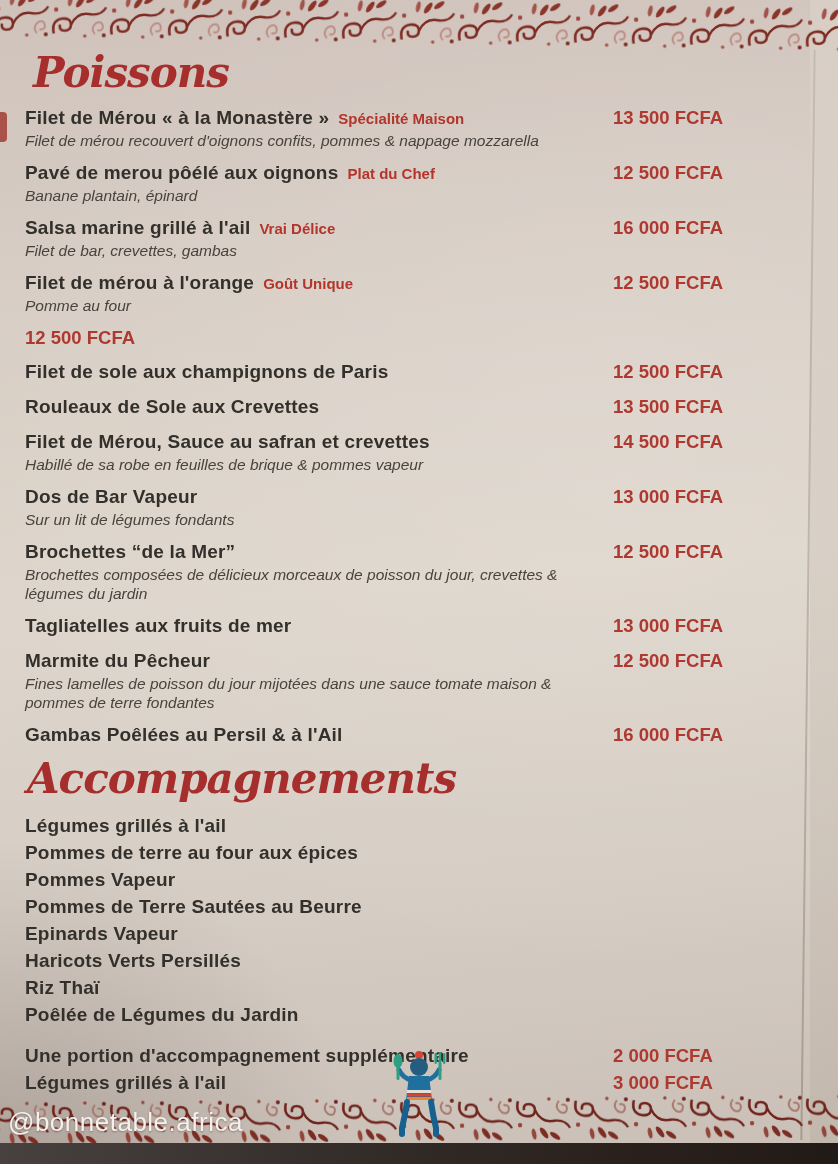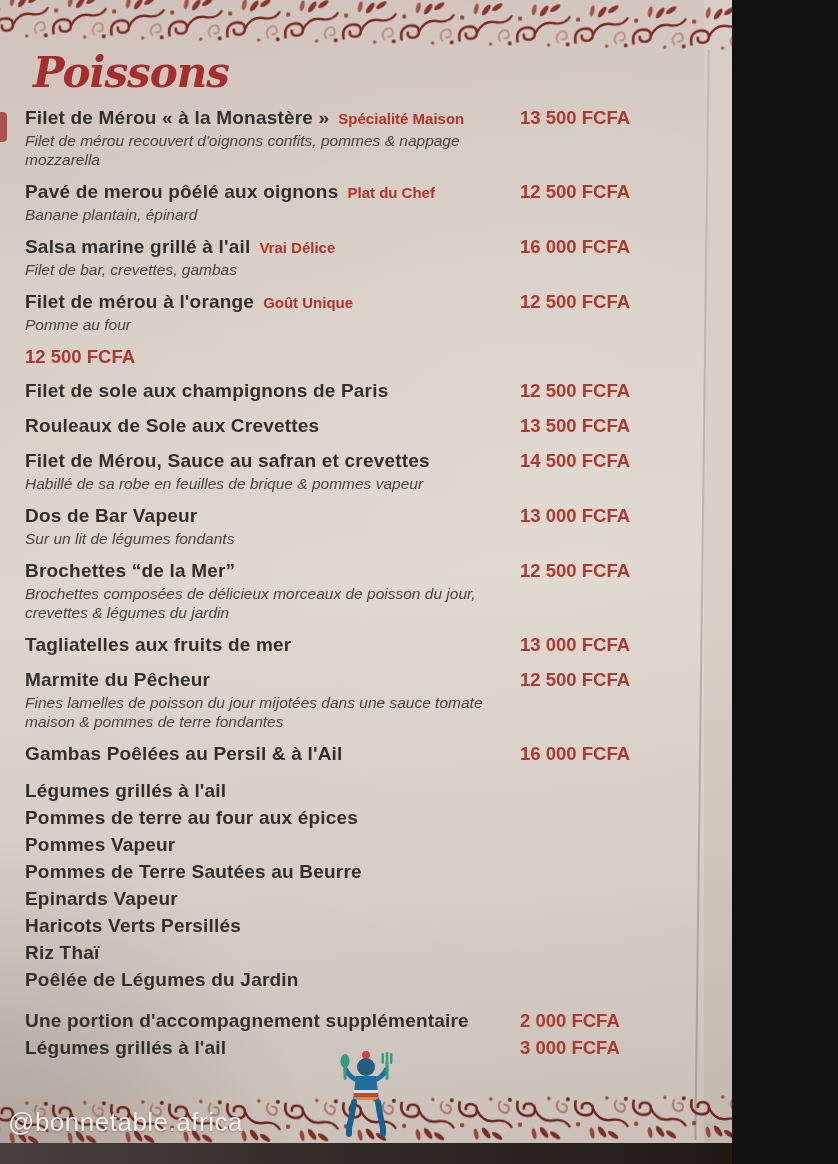--- a/index.html
+++ b/index.html
@@ -1,17 +1,17 @@
 <!DOCTYPE html>
 <html><head>
 <meta charset="utf-8">
 <style>
   html,body{margin:0;padding:0;background:#111;}
   .shot{
-    position:relative;width:732px;height:1164px;overflow:hidden;
+    position:relative;width:838px;height:1164px;overflow:hidden;
     font-family:"Liberation Sans",sans-serif;
     background:
       radial-gradient(130% 80% at 72% 38%, rgba(255,255,255,0.12), rgba(255,255,255,0) 60%),
       radial-gradient(60% 40% at 0% 100%, rgba(60,45,40,0.22), rgba(60,45,40,0) 70%),
       linear-gradient(175deg,#cfc2bb 0%,#d7cdc4 22%,#ded6cc 50%,#d5ccc3 76%,#c9bfb6 100%);
   }
   
   .border-band{position:absolute;left:-8px;width:104%;height:52px;overflow:hidden;z-index:2;}
   .border-top{top:-2px;transform:rotate(1.0deg);}
   .border-bottom{bottom:20px;transform:rotate(-0.5deg) scaleY(-1);}
@@ -175,20 +175,21 @@
       <div class="item-price">12 500 FCFA</div>
     </div>
 
     <div class="item">
       <div class="item-main">
         <div class="item-title-row"><span class="item-name">Gambas Poêlées au Persil &amp; à l'Ail</span></div>
       </div>
       <div class="item-price">16 000 FCFA</div>
     </div>
 
+    <div class="script-title title-accomp">Accompagnements</div>
 
     <div class="side-item">Légumes grillés à l'ail</div>
     <div class="side-item">Pommes de terre au four aux épices</div>
     <div class="side-item">Pommes Vapeur</div>
     <div class="side-item">Pommes de Terre Sautées au Beurre</div>
     <div class="side-item">Epinards Vapeur</div>
     <div class="side-item">Haricots Verts Persillés</div>
     <div class="side-item">Riz Thaï</div>
     <div class="side-item">Poêlée de Légumes du Jardin</div>
 

